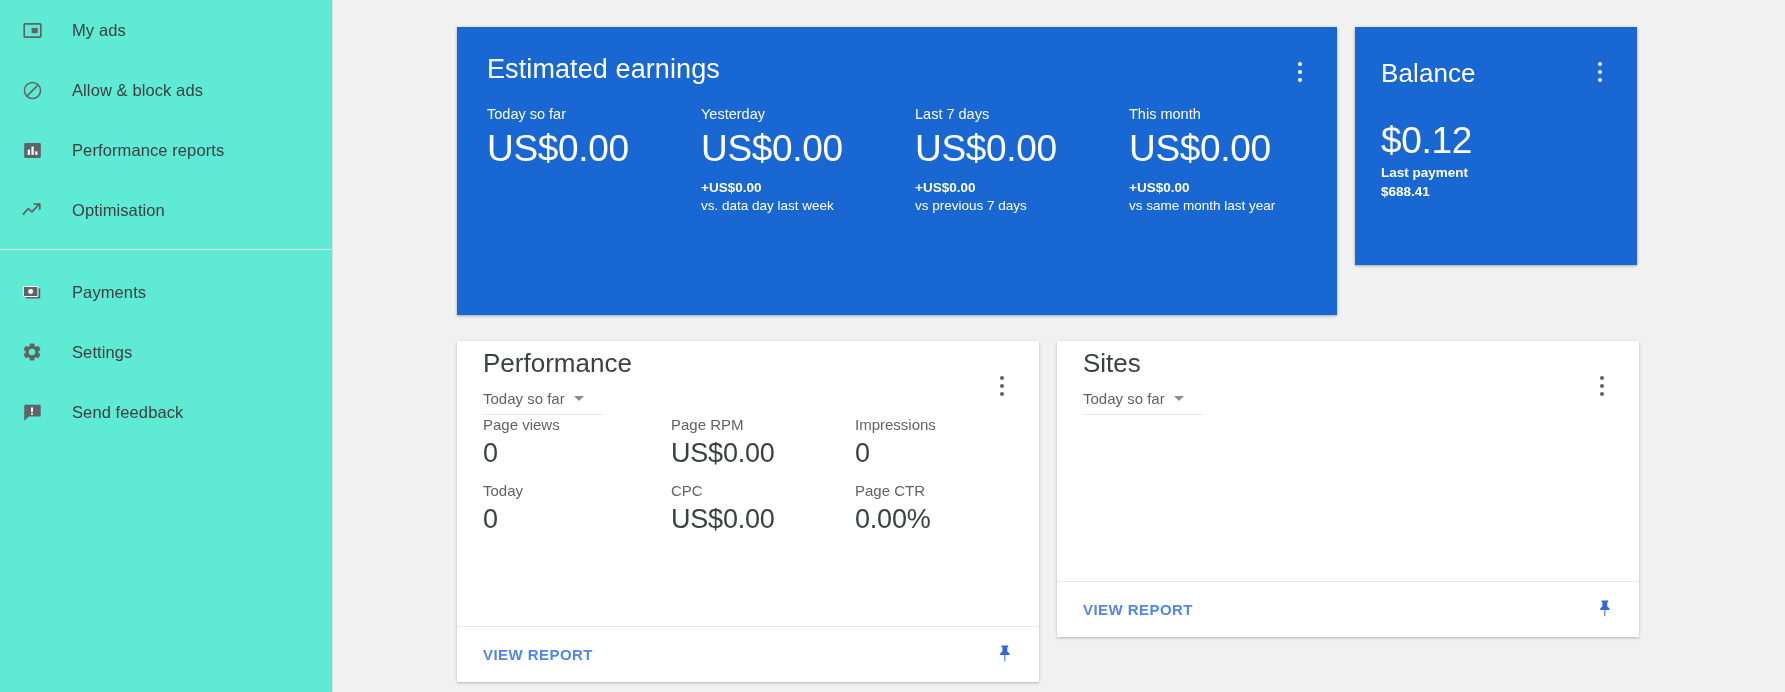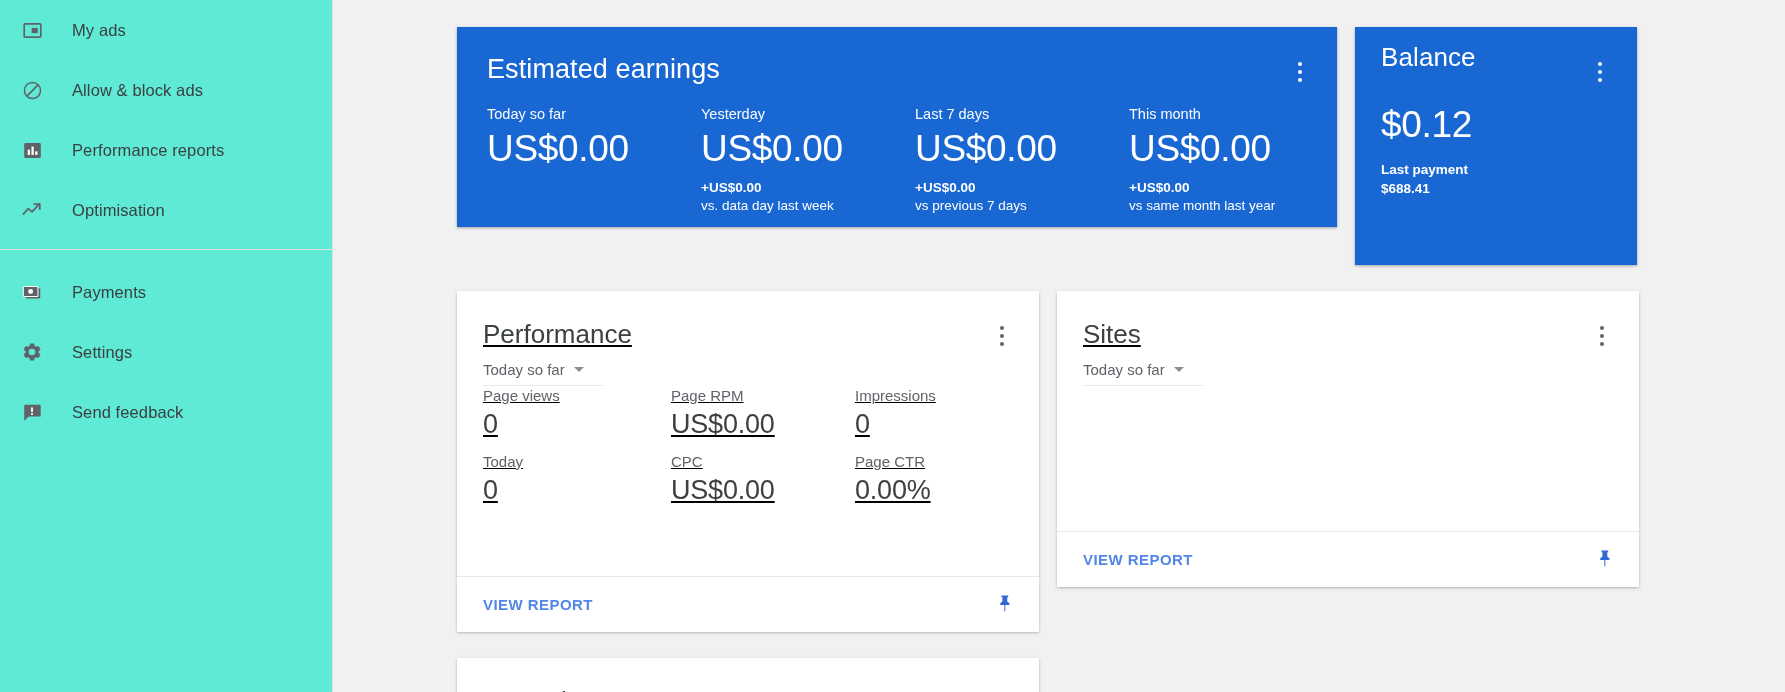--- a/index.html
+++ b/index.html
@@ -95,28 +95,28 @@
   
   .card-blue {
     background: #1967d2;
     color: #ffffff;
     position: relative;
     box-shadow: 0 1px 2px rgba(0,0,0,.22), 0 1px 4px rgba(0,0,0,.12);
   }
 
   .card-earnings {
     width: 880px;
-    height: 200px;
+    height: 288px;
     padding: 28px 30px 0 30px;
   }
 
   .card-balance {
     width: 282px;
     height: 238px;
-    padding: 16px 26px 0 26px;
+    padding: 32px 26px 0 26px;
   }
 
   .card-title-blue {
     font-size: 27px;
     font-weight: 400;
     letter-spacing: .1px;
     line-height: 1.1;
   }
   .card-title-blue.small { font-size: 26px; }
 
@@ -179,41 +179,40 @@
     font-size: 37px;
     font-weight: 400;
     margin-top: 32px;
     letter-spacing: -.3px;
     line-height: 1.15;
   }
   .bal-sub {
     font-size: 13.5px;
     font-weight: bold;
     line-height: 1.38;
-    margin-top: 15px;
+    margin-top: 2px;
   }
 
   
   .card-white {
     background: #ffffff;
     position: relative;
     box-shadow: 0 1px 2px rgba(0,0,0,.16), 0 1px 4px rgba(0,0,0,.10);
     display: flex;
     flex-direction: column;
   }
 
   .card-perf { width: 582px; height: 341px; }
   .card-sites { width: 582px; height: 296px; }
   .card-countries { width: 582px; height: 120px; }
 
   .card-body {
     flex: 1;
-    padding: 29px 26px 0 26px;
+    padding: 8px 26px 0 26px;
     position: relative;
-    text-decoration: underline;
   }
 
   .card-title-dark {
     font-size: 26px;
     font-weight: 400;
     color: #3c4043;
     letter-spacing: 0;
     line-height: 1.12;
   }
 

